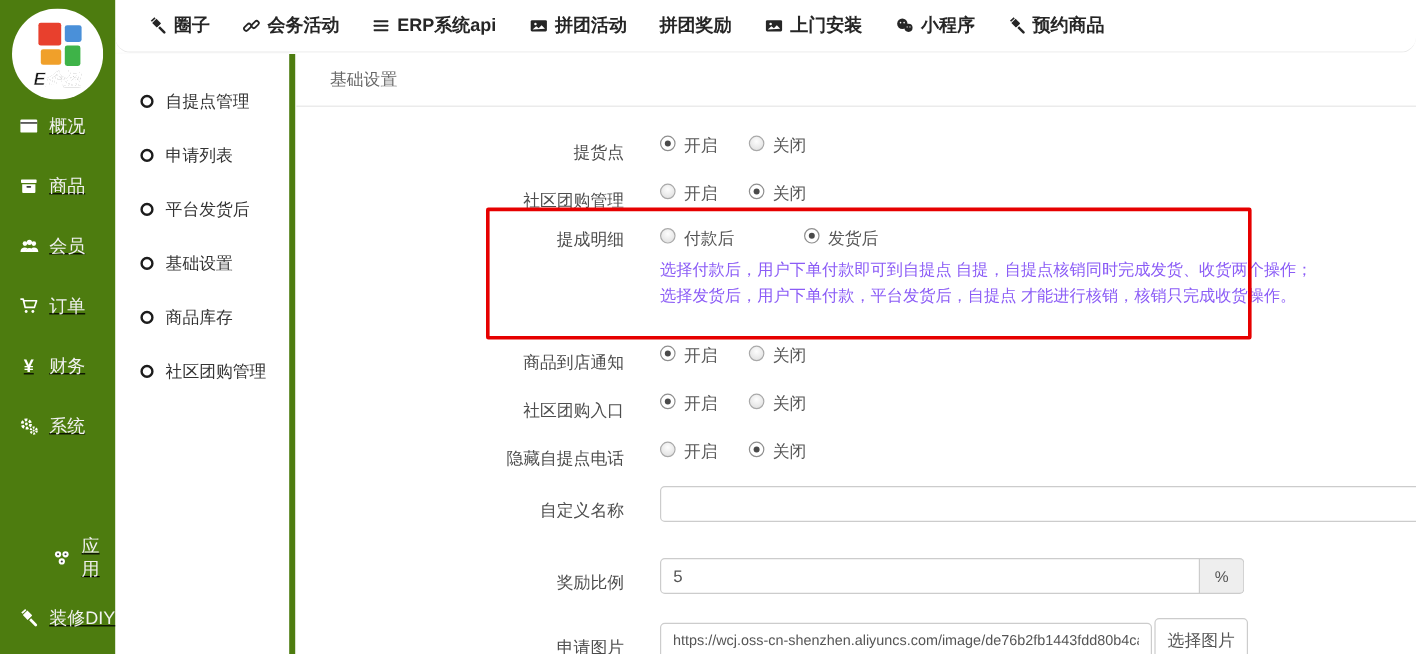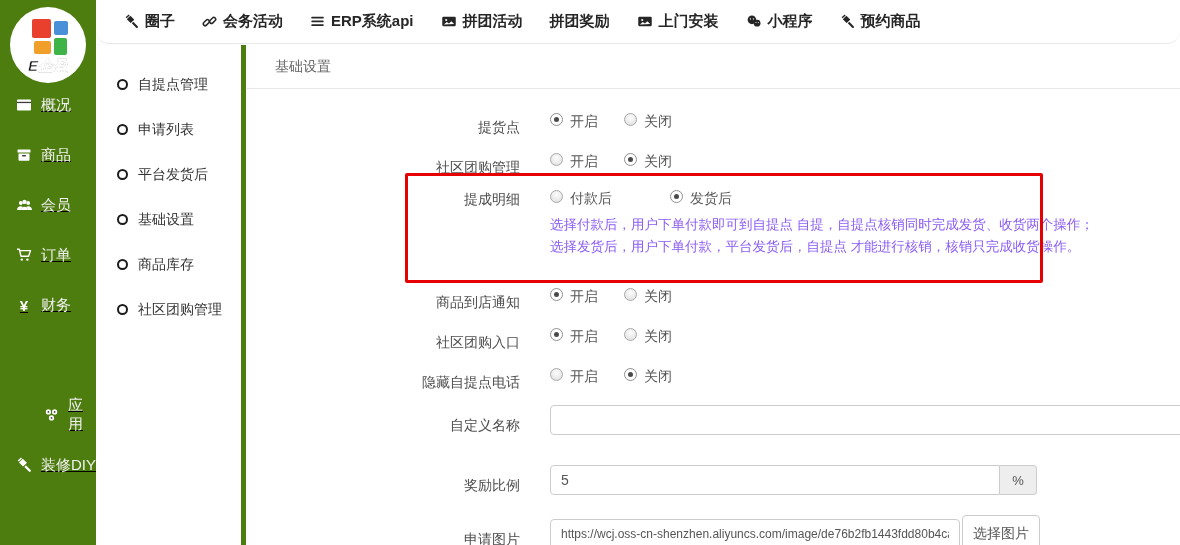--- a/index.html
+++ b/index.html
@@ -128,20 +128,31 @@
             <circle cx="11.4" cy="12.6" r="1.2" fill="currentColor"></circle>
           </svg>
       </span>
       <span>订单</span>
     </div>
     <div class="side-item">
       <span class="sicon">
           <span class="yen-glyph">¥</span>
         </span>
       <span>财务</span>
+    </div>
+    <div class="side-item">
+      <span class="sicon">
+        <svg width="16" height="16" viewBox="0 0 16 16">
+            <circle cx="6" cy="6.3" r="3.5" fill="none" stroke="currentColor" stroke-width="2.3" stroke-dasharray="2.3 1.35"></circle>
+            <circle cx="6" cy="6.3" r="1.2" fill="currentColor"></circle>
+            <circle cx="12.1" cy="11.8" r="2.5" fill="none" stroke="currentColor" stroke-width="1.9" stroke-dasharray="1.6 1.05"></circle>
+            <circle cx="12.1" cy="11.8" r="0.9" fill="currentColor"></circle>
+          </svg>
+      </span>
+      <span>系统</span>
     </div>
     <div class="side-item gap-top">
       <span class="sicon">
         <svg width="17" height="16" viewBox="0 0 16 16" fill="currentColor">
             <circle cx="4.9" cy="4.9" r="2.6"></circle>
             <circle cx="11.1" cy="4.9" r="2.6"></circle>
             <circle cx="8" cy="10.9" r="2.6"></circle>
             <circle cx="4.9" cy="4.9" r="0.9" fill="#3d3d3d"></circle>
             <circle cx="11.1" cy="4.9" r="0.9" fill="#3d3d3d"></circle>
             <circle cx="8" cy="10.9" r="0.9" fill="#3d3d3d"></circle>

